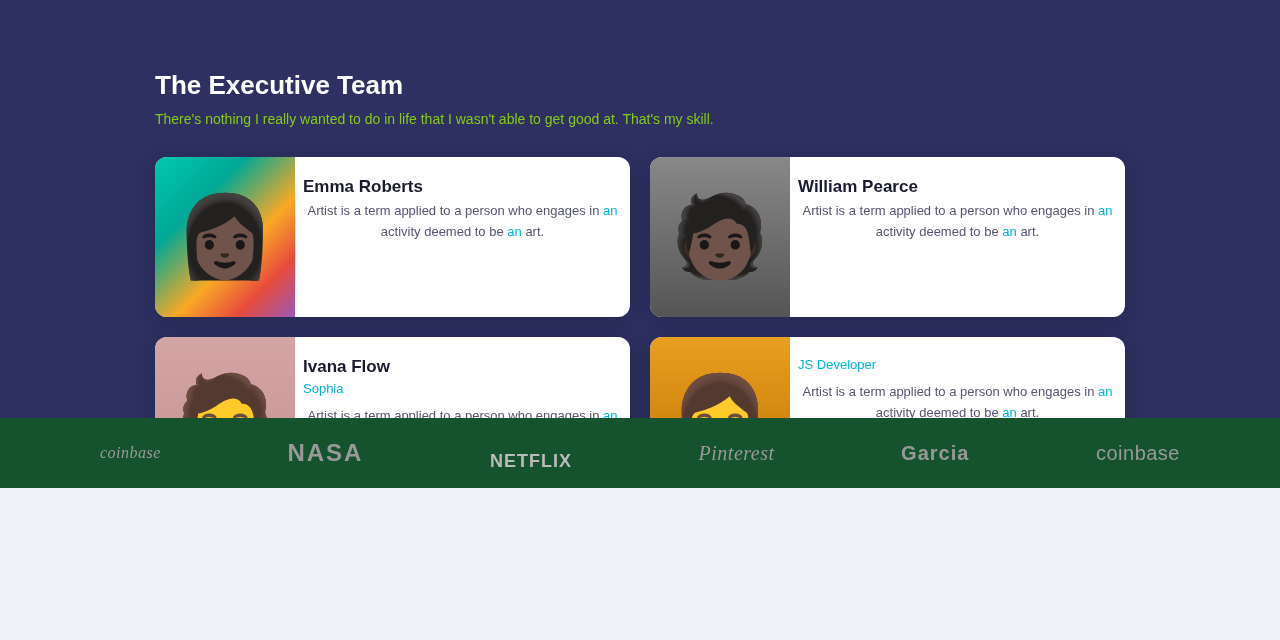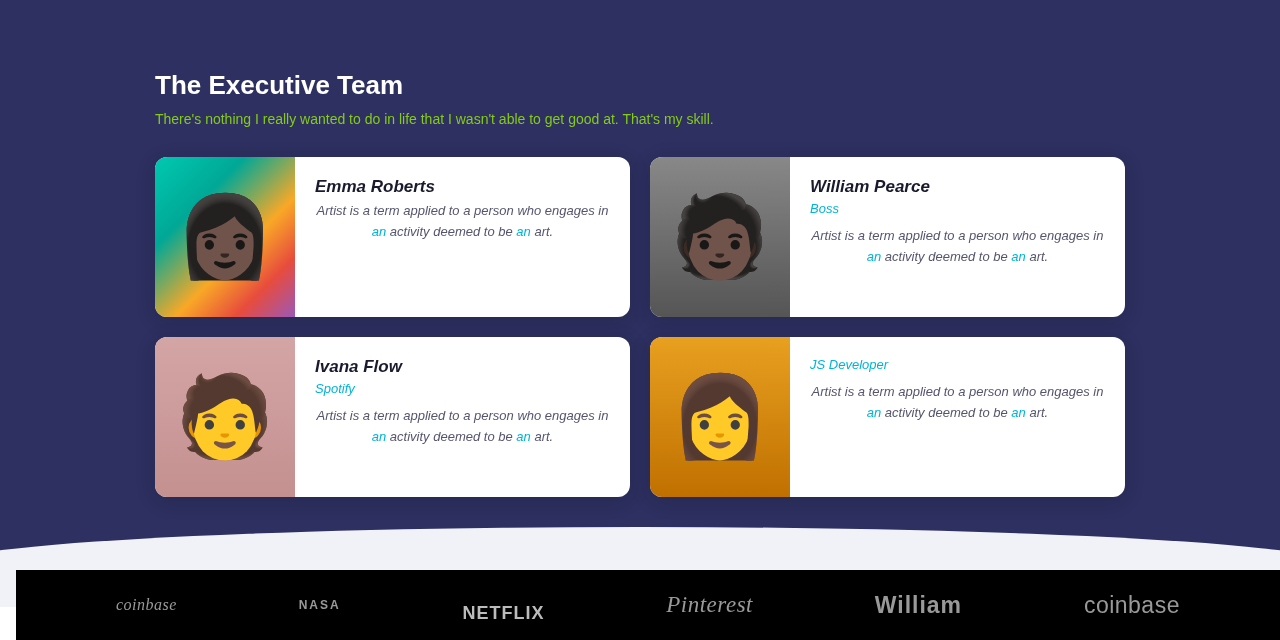--- a/index.html
+++ b/index.html
@@ -99,23 +99,22 @@
     .photo-sophia::after {
       content: '👩';
       font-size: 80px;
       position: absolute;
       top: 50%;
       left: 50%;
       transform: translate(-50%, -50%);
     }
 
     .card-content {
-      padding: 20px 20px;
+      padding: 20px 8px;
       flex: 1;
-      font-style: italic;
     }
 
     .card-name {
       font-size: 17px;
       font-weight: 700;
       color: #1a1a2e;
       margin-bottom: 4px;
     }
 
     .card-role {
@@ -132,47 +131,47 @@
       text-align: center;
     }
 
     .card-desc .highlight {
       color: #00b4d8;
     }
 
     .brands-bar {
       position: absolute;
       bottom: 0;
-      left: 16px; right: 0;
-      background: #000000;
+      left: 0; right: 0;
+      background: #14532d;
       padding: 18px 100px;
       display: flex;
       align-items: center;
       justify-content: space-between;
       height: 70px;
     }
 
     .brand-text {
-      font-size: 23px;
+      font-size: 20px;
       color: #999;
       font-weight: 500;
       letter-spacing: 0.5px;
     }
 
     .brand-coinbase { font-family: Georgia, serif; font-style: italic; font-size: 16px; }
-    .brand-nasa { font-weight: 900; letter-spacing: 2px; font-size: 12px; }
+    .brand-nasa { font-weight: 900; letter-spacing: 2px; font-size: 24px; }
     .brand-netflix { font-weight: 900; letter-spacing: 1px; font-size: 18px; color: #bbb; margin-top: 16px; }
     .brand-pinterest { font-family: Georgia, serif; font-style: italic; }
     .brand-spotify { font-weight: 700; letter-spacing: 1px; }
     .brand-vodafone { font-weight: 500; }
 
     .page-wrapper {
       position: relative;
       width: 1280px;
-      height: 640px;
+      height: 488px;
       overflow: hidden;
       background: white;
     }
 
     .content-area {
       position: absolute;
       top: 0; left: 0; right: 0;
       background: #2d3060;
       padding: 70px 155px 40px;
     }
@@ -221,34 +220,33 @@
           </p>
         </div>
       </div>
 
       <div class="team-card">
         <div class="card-photo">
           <div class="card-photo-inner photo-william"></div>
         </div>
         <div class="card-content">
           <div class="card-name">William Pearce</div>
-          <div class="card-role">Boss</div>
           <p class="card-desc">
             Artist is a term applied to a person who engages in <span class="highlight">an</span> activity deemed to be <span class="highlight">an</span> art.
           </p>
         </div>
       </div>
 
       <div class="team-card">
         <div class="card-photo">
           <div class="card-photo-inner photo-ivana"></div>
         </div>
         <div class="card-content">
           <div class="card-name">Ivana Flow</div>
-          <div class="card-role">Spotify</div>
+          <div class="card-role">Sophia</div>
           <p class="card-desc">
             Artist is a term applied to a person who engages in <span class="highlight">an</span> activity deemed to be <span class="highlight">an</span> art.
           </p>
         </div>
       </div>
 
       <div class="team-card">
         <div class="card-photo">
           <div class="card-photo-inner photo-sophia"></div>
         </div>
@@ -263,17 +261,17 @@
     </div>
 
     <div class="curved-bottom"></div>
   </div>
 
   <div class="brands-bar">
     <span class="brand-text brand-coinbase">coinbase</span>
     <span class="brand-text brand-nasa">NASA</span>
     <span class="brand-text brand-netflix">NETFLIX</span>
     <span class="brand-text brand-pinterest">Pinterest</span>
-    <span class="brand-text brand-spotify">William</span>
+    <span class="brand-text brand-spotify">Garcia</span>
     <span class="brand-text brand-vodafone">coinbase</span>
   </div>
 
 </div>
 
 </body></html>

